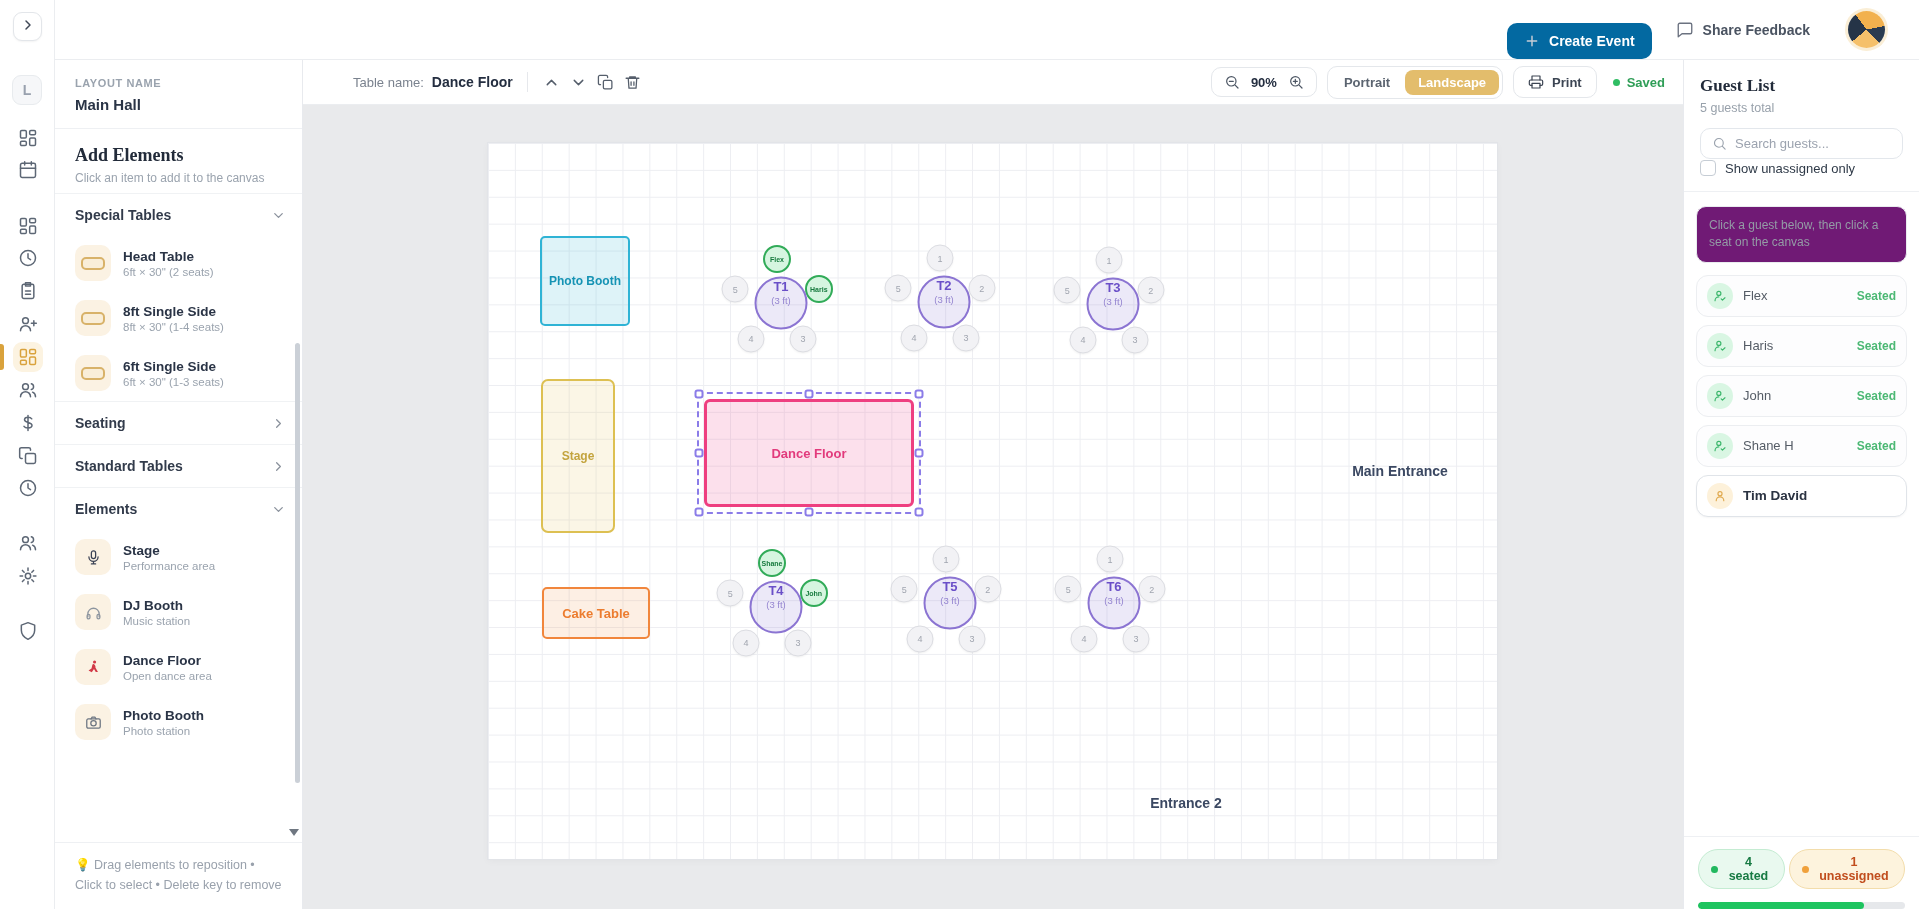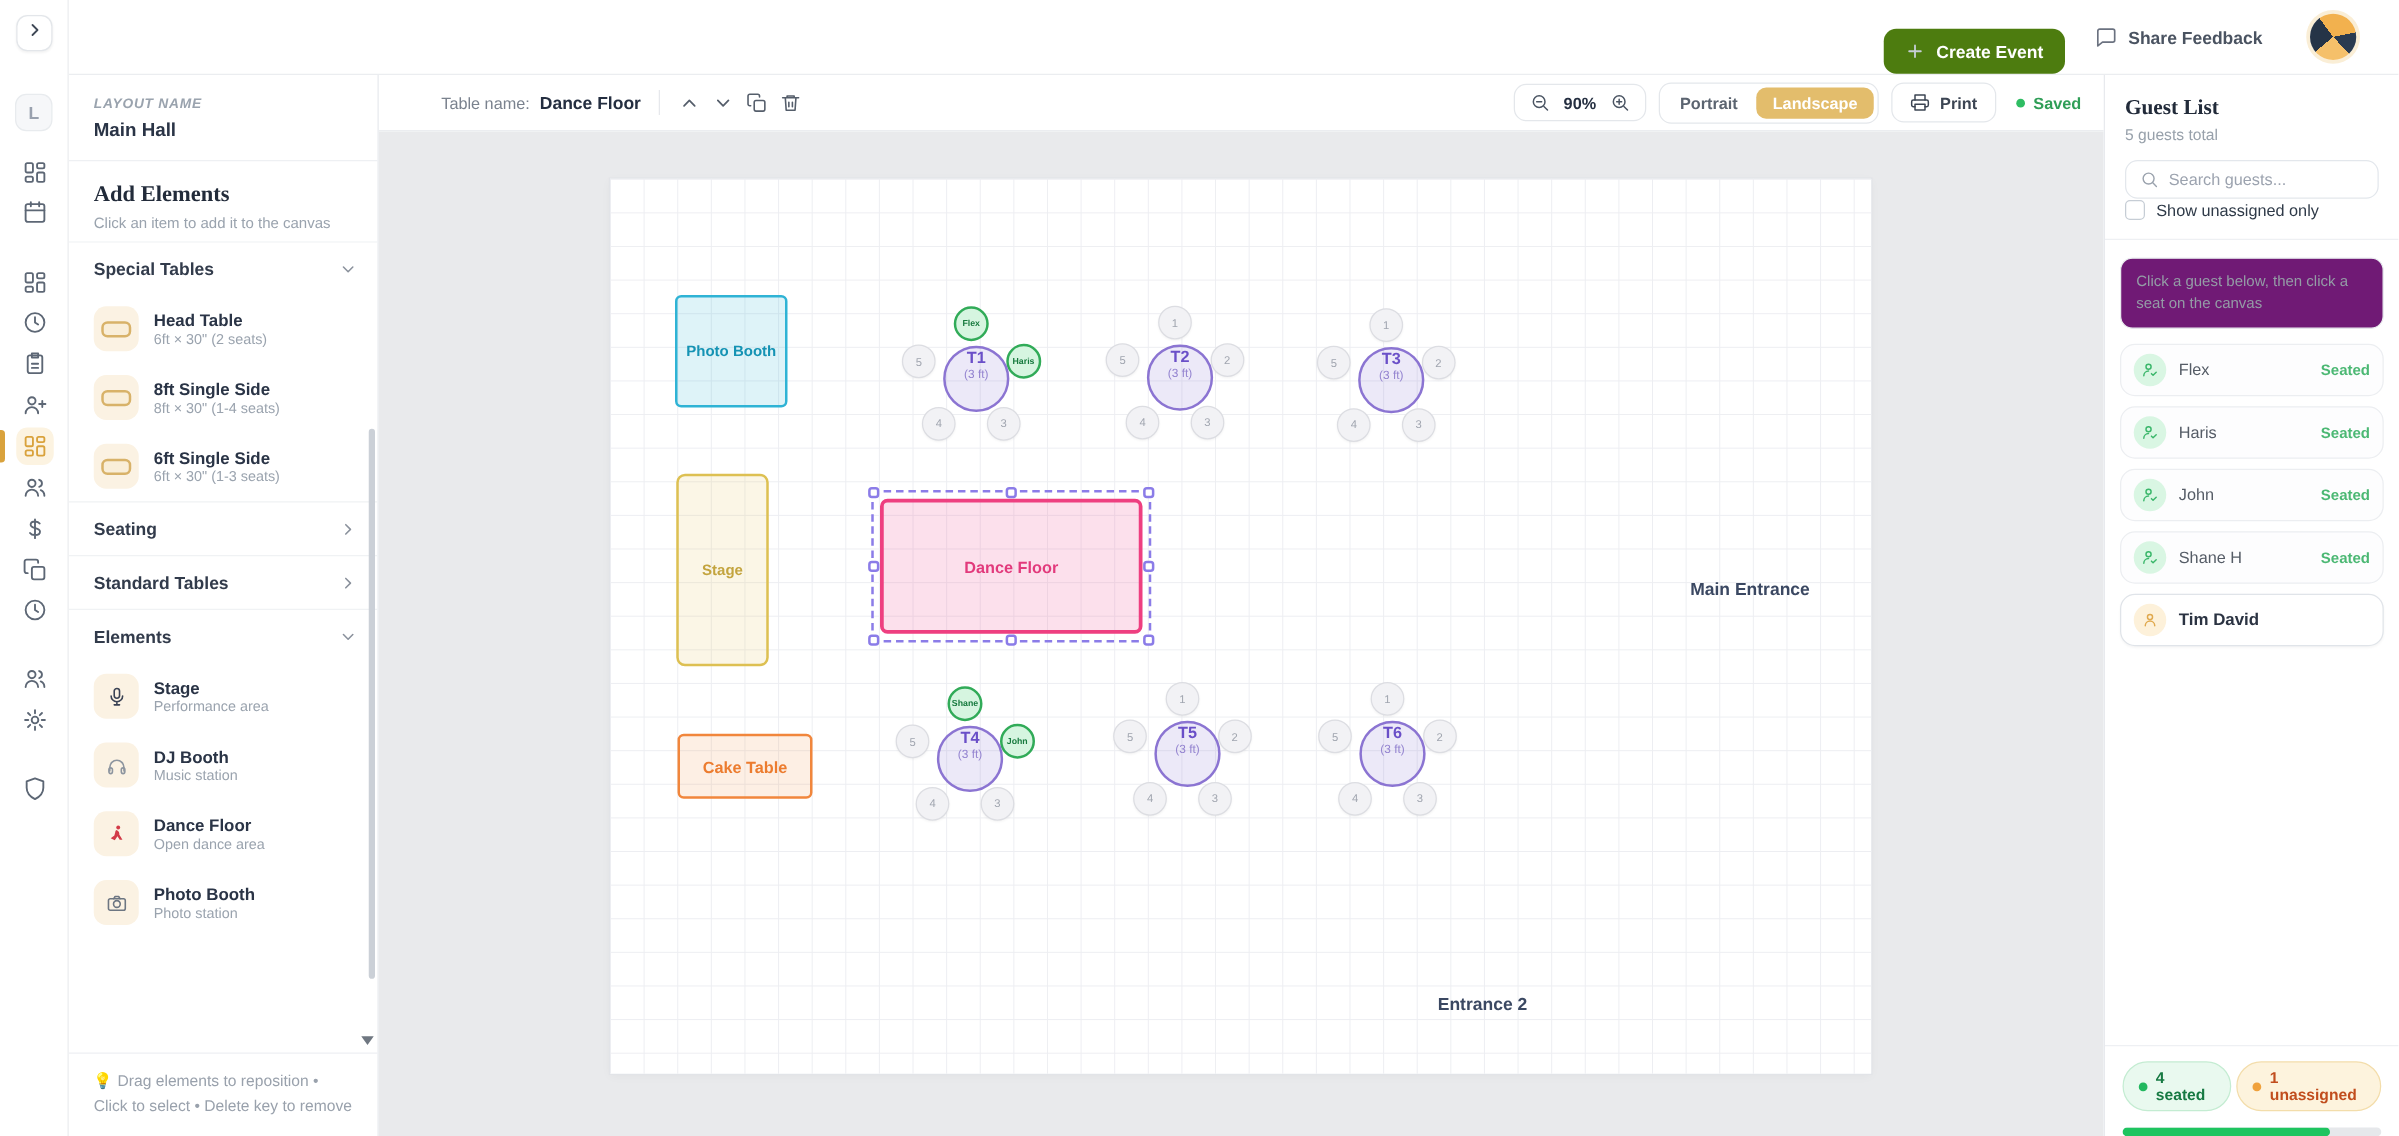--- a/index.html
+++ b/index.html
@@ -10,30 +10,30 @@
   
   .rail { position:absolute; left:0; top:0; width:55px; height:100%; background:#fff; border-right:1px solid #ebedf0; z-index:6; }
   .collapse-btn { position:absolute; left:13px; top:12px; width:29px; height:29px; border:1px solid #e3e6ea; border-radius:9px; background:#fff; box-shadow:0 1px 2px rgba(0,0,0,.05); display:flex; align-items:center; justify-content:center; color:#3f4856; }
   .logo-box { position:absolute; left:12px; top:75px; width:30px; height:30px; border:1px solid #e8ebee; border-radius:9px; background:#f6f7f9; display:flex; align-items:center; justify-content:center; font-size:14px; font-weight:600; color:#99a1ae; }
   .rail-item { position:absolute; left:13px; width:30px; height:30px; border-radius:9px; display:flex; align-items:center; justify-content:center; color:#5d6775; }
   .rail-item.active { color:#d9a23c; background:#fcf3e1; }
   .rail-item.active::before { content:''; position:absolute; left:-13px; top:2px; width:4px; height:26px; background:#d9a23c; border-radius:0 3px 3px 0; }
 
   
   .top-header { position:absolute; left:55px; top:0; width:1864px; height:60px; background:#fff; border-bottom:1px solid #ebedf0; display:flex; align-items:center; justify-content:flex-end; gap:24px; padding-right:34px; z-index:5; }
-  .create-event { display:flex; align-items:flex-start; gap:9px; background:#4d7c0f; color:#fff; border:none; border-radius:10px; padding:10px 17px; font-size:14px; font-weight:700; font-family:inherit;margin-top:23px; }
+  .create-event { display:flex; align-items:flex-start; gap:9px; background:#0369a1; color:#fff; border:none; border-radius:10px; padding:10px 17px; font-size:14px; font-weight:700; font-family:inherit;margin-top:23px; }
   .create-event .plus { color:#c6cdd6; display:flex; }
   .share-feedback { display:flex; align-items:center; gap:9px; font-size:14px; font-weight:600; color:#4a5361; background:none; border:none; font-family:inherit; }
   .share-feedback .bubble { color:#6b7280; display:flex; }
   .avatar { width:37px; height:37px; border-radius:50%; margin-left:14px; background:conic-gradient(from 230deg, #253447 0 26%, #f2b14e 26% 58%, #2a3b50 58% 74%, #f5c06a 74% 100%); box-shadow:0 0 0 3px #faeed6; }
 
   
   .left-panel { position:absolute; left:55px; top:60px; width:248px; height:849px; background:#fff; border-right:1px solid #e8eaee; display:flex; flex-direction:column; z-index:4; }
   .layout-block { padding:17px 20px 15px; border-bottom:1px solid #eef0f3; }
-  .layout-label { font-size:11px; font-weight:700; letter-spacing:.6px; color:#9aa3ae;font-style:italic; }
+  .layout-label { font-size:11px; font-weight:700; letter-spacing:.6px; color:#9aa3ae; }
   .layout-value { margin-top:7px; font-size:15px; font-weight:600; color:#2a3446; }
   .add-head { padding:16px 20px 8px; }
   .add-title { font-family:"Liberation Serif", serif; font-size:18px; font-weight:700; color:#222b3a; }
   .add-sub { margin-top:5px; font-size:12px; color:#9aa3ae; }
   .element-list { position:relative; flex:1; overflow:hidden; }
   .section-head { display:flex; justify-content:space-between; align-items:center; padding:13px 16px 13px 20px; border-top:1px solid #f0f2f4; cursor:default; }
   .section-label { font-size:14px; font-weight:600; color:#323b4b; }
   .section-chev { color:#8a919c; display:flex; }
   .element-item { display:flex; align-items:center; gap:12px; padding:9px 20px 10px; }
   .item-iconbox { width:36px; height:36px; border-radius:10px; background:#fbf2e3; display:flex; align-items:center; justify-content:center; flex:none; }
@@ -99,21 +99,21 @@
   .guest-list { margin-top:12px; display:flex; flex-direction:column; gap:8px; }
   .guest-card { display:flex; align-items:center; gap:10px; border:1px solid #eceef1; background:#fdfdfe; border-radius:12px; padding:7px 10px; min-height:38px; }
   .guest-card.unassigned { border:1px solid #e0e4e9; background:#fff; box-shadow:0 1px 2px rgba(0,0,0,.04); }
   .guest-avatar { width:26px; height:26px; border-radius:50%; display:flex; align-items:center; justify-content:center; flex:none; }
   .guest-avatar.green { background:#d9f6e3; color:#3bb76b; }
   .guest-avatar.amber { background:#fdf1da; color:#e0a94e; }
   .guest-name { flex:1; font-size:13px; color:#555c66; }
   .guest-card.unassigned .guest-name { font-size:13.5px; font-weight:700; color:#2b3342; }
   .guest-status { font-size:12px; font-weight:700; color:#4cb874; }
   .panel-bottom { border-top:1px solid #eef0f3; padding:12px 14px 0; }
-  .badges { display:flex; gap:4px; }
+  .badges { display:flex; gap:4px;text-align:center; }
   .badge { display:flex; align-items:center; gap:7px; font-size:12.5px; font-weight:700; padding:5px 12px; border-radius:999px; }
   .badge .dot { width:7px; height:7px; border-radius:50%; }
   .badge-seated { background:#e9f9ef; border:1px solid #c4ecd2; color:#177a43; }
   .badge-seated .dot { background:#22b85f; }
   .badge-unassigned { background:#fdf3dd; border:1px solid #f3ddab; color:#c14d1d; }
   .badge-unassigned .dot { background:#f0a13c; }
   .progress { margin-top:13px; height:7px; border-radius:99px; background:#e6e8eb; overflow:hidden; }
   .progress-fill { height:100%; background:#1ec45f; border-radius:99px; }
 </style>
 </head>

